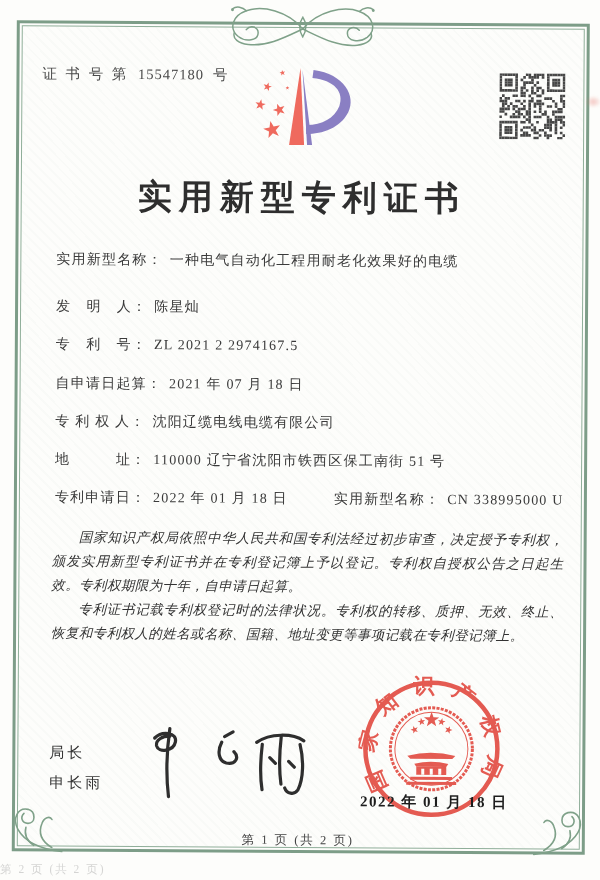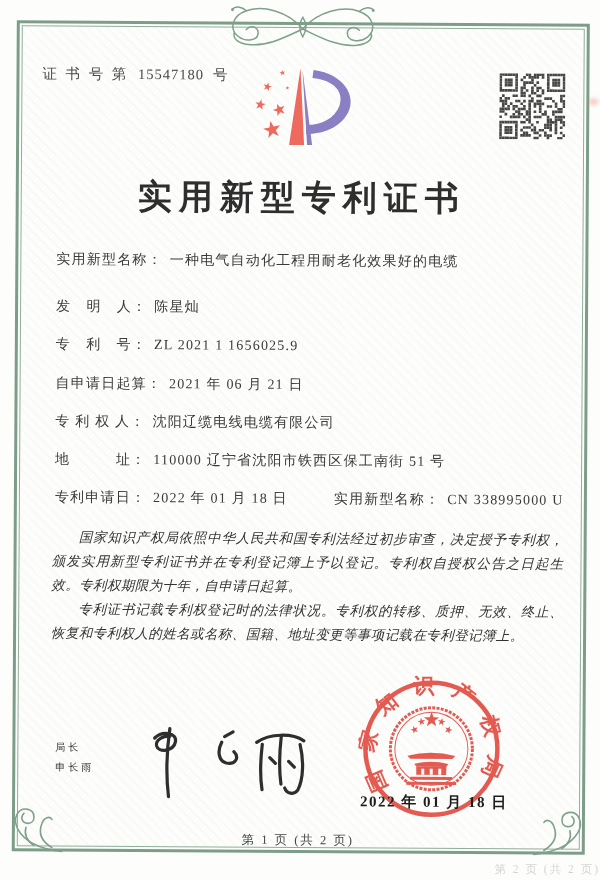--- a/index.html
+++ b/index.html
@@ -23,31 +23,31 @@
   .row{position:absolute;left:55px;right:30px;font-size:14px;color:#3a3a3a;
        letter-spacing:1.2px;white-space:nowrap;}
   .fvalue{margin-left:7px;}
   .pair2{margin-left:46px;}
   
   .body-text{position:absolute;top:527px;left:52px;right:36px;font-size:13.5px;
              line-height:1.78;font-style:italic;color:#333;letter-spacing:.4px;
              text-align:justify;}
   .body-text p{margin:0;text-indent:2em;}
   
-  .signer{position:absolute;left:57px;top:739px;font-family:"Liberation Sans",sans-serif;
-          font-size:10px;color:#333;letter-spacing:3px;line-height:2.0;}
+  .signer{position:absolute;left:51px;top:739px;font-family:"Liberation Sans",sans-serif;
+          font-size:15px;color:#333;letter-spacing:3px;line-height:2.0;}
   .sig-svg{position:absolute;left:128px;top:720px;}
   
   .seal{position:absolute;left:360px;top:675px;mix-blend-mode:multiply;opacity:.9;}
   .seal-date{position:absolute;left:362px;top:792px;font-size:15px;font-weight:600;
              color:#1d1d1d;letter-spacing:1.5px;z-index:5;}
   
   .pagefoot{position:absolute;left:0;right:0;top:832px;text-align:center;
             font-size:12.5px;color:#444;letter-spacing:2px;}
-  .ghost{position:absolute;left:0;right:0;top:862px;text-align:right;font-size:11.5px;
+  .ghost{position:absolute;left:0;right:0;top:862px;text-align:left;font-size:11.5px;
          color:#8a8a8a;opacity:.35;filter:blur(.7px);letter-spacing:2px;}
   .orn{position:absolute;}
   .smudge{position:absolute;right:1px;top:94px;width:16px;height:12px;
           background:radial-gradient(closest-side,rgba(232,120,110,.4),transparent);
           filter:blur(1px);}
   svg text{font-family:"Liberation Serif",serif;}
 </style>
 </head>
 <body>
 
@@ -420,24 +420,24 @@
 
   <div class="title">实用新型专利证书</div>
 
   <div class="row" style="top:252px">
     <span>实用新型名称：</span><span class="fvalue">一种电气自动化工程用耐老化效果好的电缆</span>
   </div>
   <div class="row" style="top:299px">
     <span>发　明　人：</span><span class="fvalue">陈星灿</span>
   </div>
   <div class="row" style="top:337px">
-    <span>专　利　号：</span><span class="fvalue">ZL 2021 1 1656025.9</span>
+    <span>专　利　号：</span><span class="fvalue">ZL 2021 2 2974167.5</span>
   </div>
   <div class="row" style="top:376px">
-    <span>自申请日起算：</span><span class="fvalue">2021 年 06 月 21 日</span>
+    <span>自申请日起算：</span><span class="fvalue">2021 年 07 月 18 日</span>
   </div>
   <div class="row" style="top:414px">
     <span>专 利 权 人：</span><span class="fvalue">沈阳辽缆电线电缆有限公司</span>
   </div>
   <div class="row" style="top:452px">
     <span>地　　　址：</span><span class="fvalue">110000 辽宁省沈阳市铁西区保工南街 51 号</span>
   </div>
   <div class="row" style="top:490px">
     <span>专利申请日：</span><span class="fvalue">2022 年 01 月 18 日</span><span class="pair2">实用新型名称：</span><span class="fvalue">CN 338995000 U</span>
   </div>

